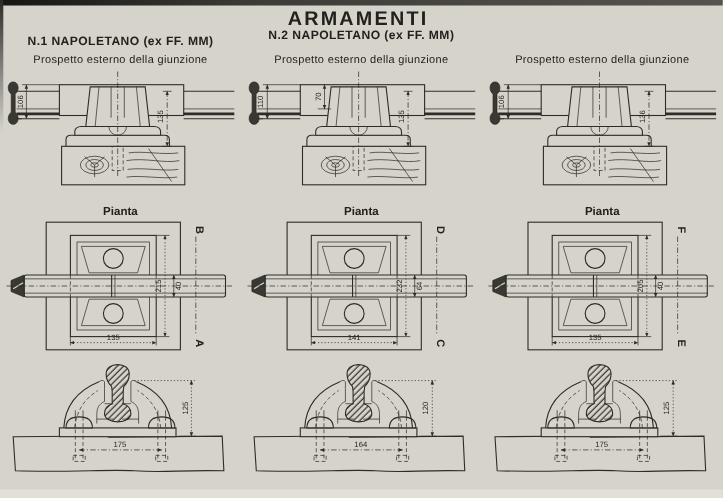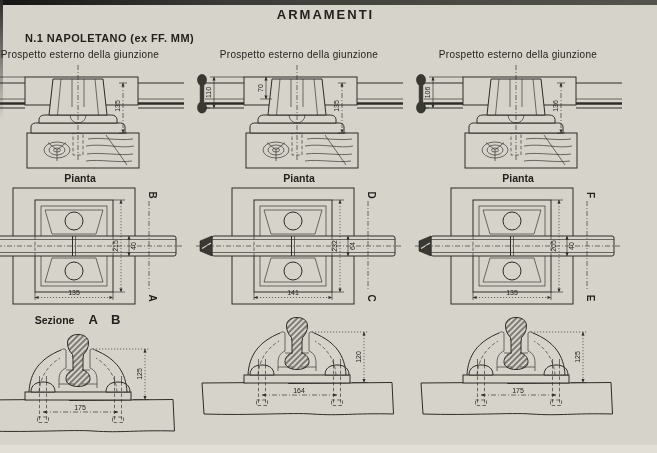--- a/index.html
+++ b/index.html
@@ -7,30 +7,30 @@
     width:657px;height:453px;overflow:hidden;position:relative;
     background:#d6d3cb;
     font-family:"Liberation Sans",sans-serif;
     color:#23211d;
   }
   .top-strip{position:absolute;top:0;left:0;width:657px;height:5px;
     background:linear-gradient(90deg,#161614 0%,#3c3b37 35%,#4a4943 70%,#55534d 100%);}
   .bottom-strip{position:absolute;bottom:0;left:0;width:657px;height:8px;background:#e2dfd7;}
   .left-edge{position:absolute;top:0;left:0;width:3px;height:120px;background:linear-gradient(180deg,#2a2a27,#d6d3cb);}
   .title{position:absolute;top:7px;left:0;width:651px;text-align:center;
-    font-size:13px;font-weight:bold;letter-spacing:2px;}
+    font-size:18px;font-weight:bold;letter-spacing:2px;}
   .headers-row{position:absolute;top:24px;left:0;width:577px;display:flex;}
   .headers-row .hd{flex:0 0 219px;text-align:center;font-size:11px;font-weight:bold;letter-spacing:.4px;white-space:nowrap;}
   .headers-row .hd:nth-child(1){padding-top:8px;}
   .headers-row .hd:nth-child(2){padding-top:2px;}
   .headers-row .hd:nth-child(3){padding-top:2px;}
-  #columns-row{position:absolute;top:48px;left:0;width:598px;display:flex;justify-content:center;}
+  #columns-row{position:absolute;top:48px;left:0;width:598px;display:flex;}
   .column{flex:0 0 219px;display:flex;flex-direction:column;align-items:center;}
   .drw-label{font-size:10px;letter-spacing:.3px;height:13px;line-height:13px;}
-  .view-label{font-size:10.5px;font-weight:bold;height:12px;line-height:12px;margin-top:1px;}
+  .view-label{font-size:10.5px;font-weight:bold;height:12px;line-height:12px;margin-top:15px;}
   .sez-row{height:15px;line-height:15px;margin-top:2px;}
   .sez-row .sez{font-size:10.5px;font-weight:bold;margin-right:14px;}
   .sez-row .letters{font-size:13px;font-weight:bold;letter-spacing:5px;}
   svg.drw{display:block;}
   .ink{stroke:#2e2c28;fill:none;stroke-width:1;}
   .thin{stroke-width:.65;}
   .thick{stroke-width:2.4;}
   .dash{stroke-dasharray:3.5 2.2;}
   .dashdot{stroke-dasharray:5 2 1 2;}
   .dot{stroke-dasharray:1.2 1.8;}
@@ -55,20 +55,21 @@
 </svg>
 
 <div class="top-strip"></div>
 <div class="left-edge"></div>
 <div class="bottom-strip"></div>
 
 <div class="title">ARMAMENTI</div>
 
 <div class="headers-row">
   <div class="hd">N.1 NAPOLETANO (ex FF. MM)</div>
+  <div class="hd">N.2 NAPOLETANO (ex FF. MM)</div>
 </div>
 
 <div id="columns-row">
   <div class="column">
 
     <div class="drw-label">Prospetto esterno della giunzione</div>
     <svg class="drw" width="215" height="110" viewBox="0 0 215 110">
 
       <g>
         <line x1="13" y1="22" x2="52" y2="22" class="ink"></line>
@@ -177,23 +178,20 @@
       </g>
 
       <g>
         <line x1="62" y1="108" x2="62" y2="116" class="dim"></line>
         <line x1="140" y1="108" x2="140" y2="116" class="dim"></line>
         <line x1="62" y1="113.5" x2="140" y2="113.5" class="dim dot" marker-start="url(#ar)" marker-end="url(#ar)"></line>
         <text class="dimtxt" x="101" y="111" text-anchor="middle">135</text>
       </g>
     </svg>
 
-    <div class="sez-row">
-      <span class="sez">Sezione</span><span class="letters">A B</span>
-    </div>
     <svg class="drw" width="215" height="112" viewBox="0 0 215 112">
 
       <path d="M10,74 L95,73.3 L97,74.5 L200,73.5 L201.5,105 C160,104 150,107 120,105 C100,103.5 60,106.5 12,105 Z" class="ink"></path>
 
       <g>
         <rect x="52" y="66" width="106" height="8" class="ink paperfill"></rect>
         <path d="M58,66 C58,59.5 62.5,56 70,56 C77.5,56 82,59.5 82,66 Z" class="ink paperfill"></path>
         <path d="M133,66 C133,59.5 137.5,56 145,56 C152.5,56 157,59.5 157,66 Z" class="ink paperfill"></path>
       </g>
 

